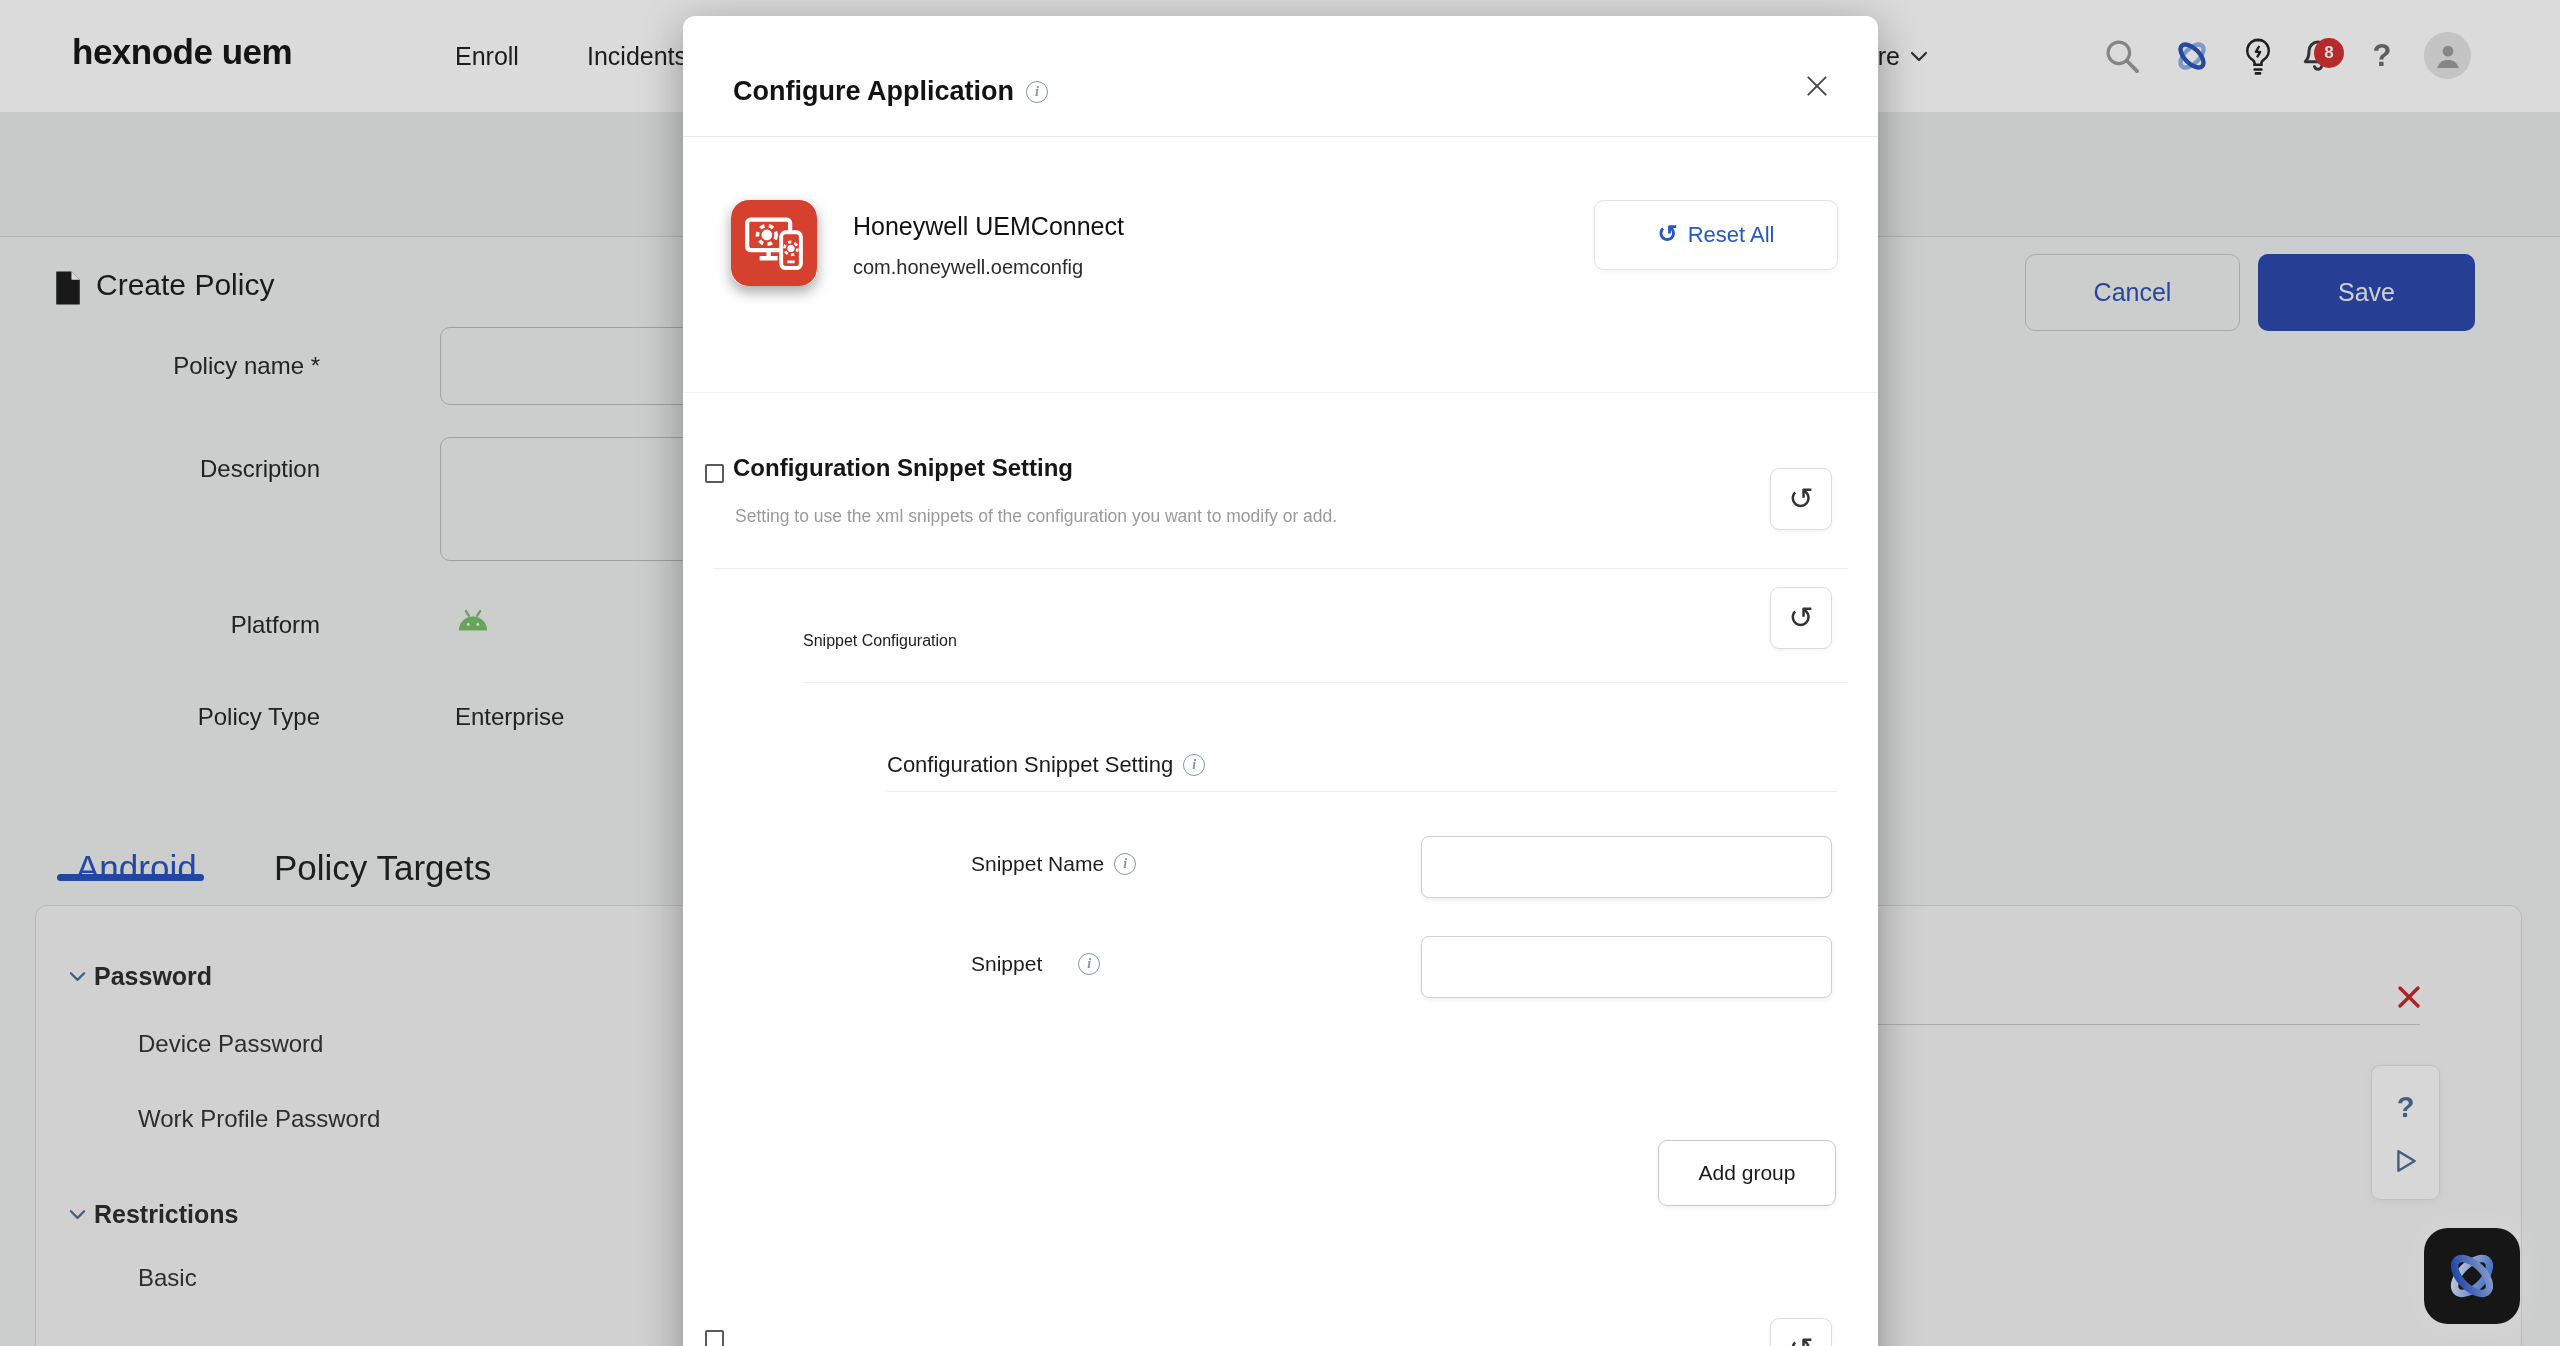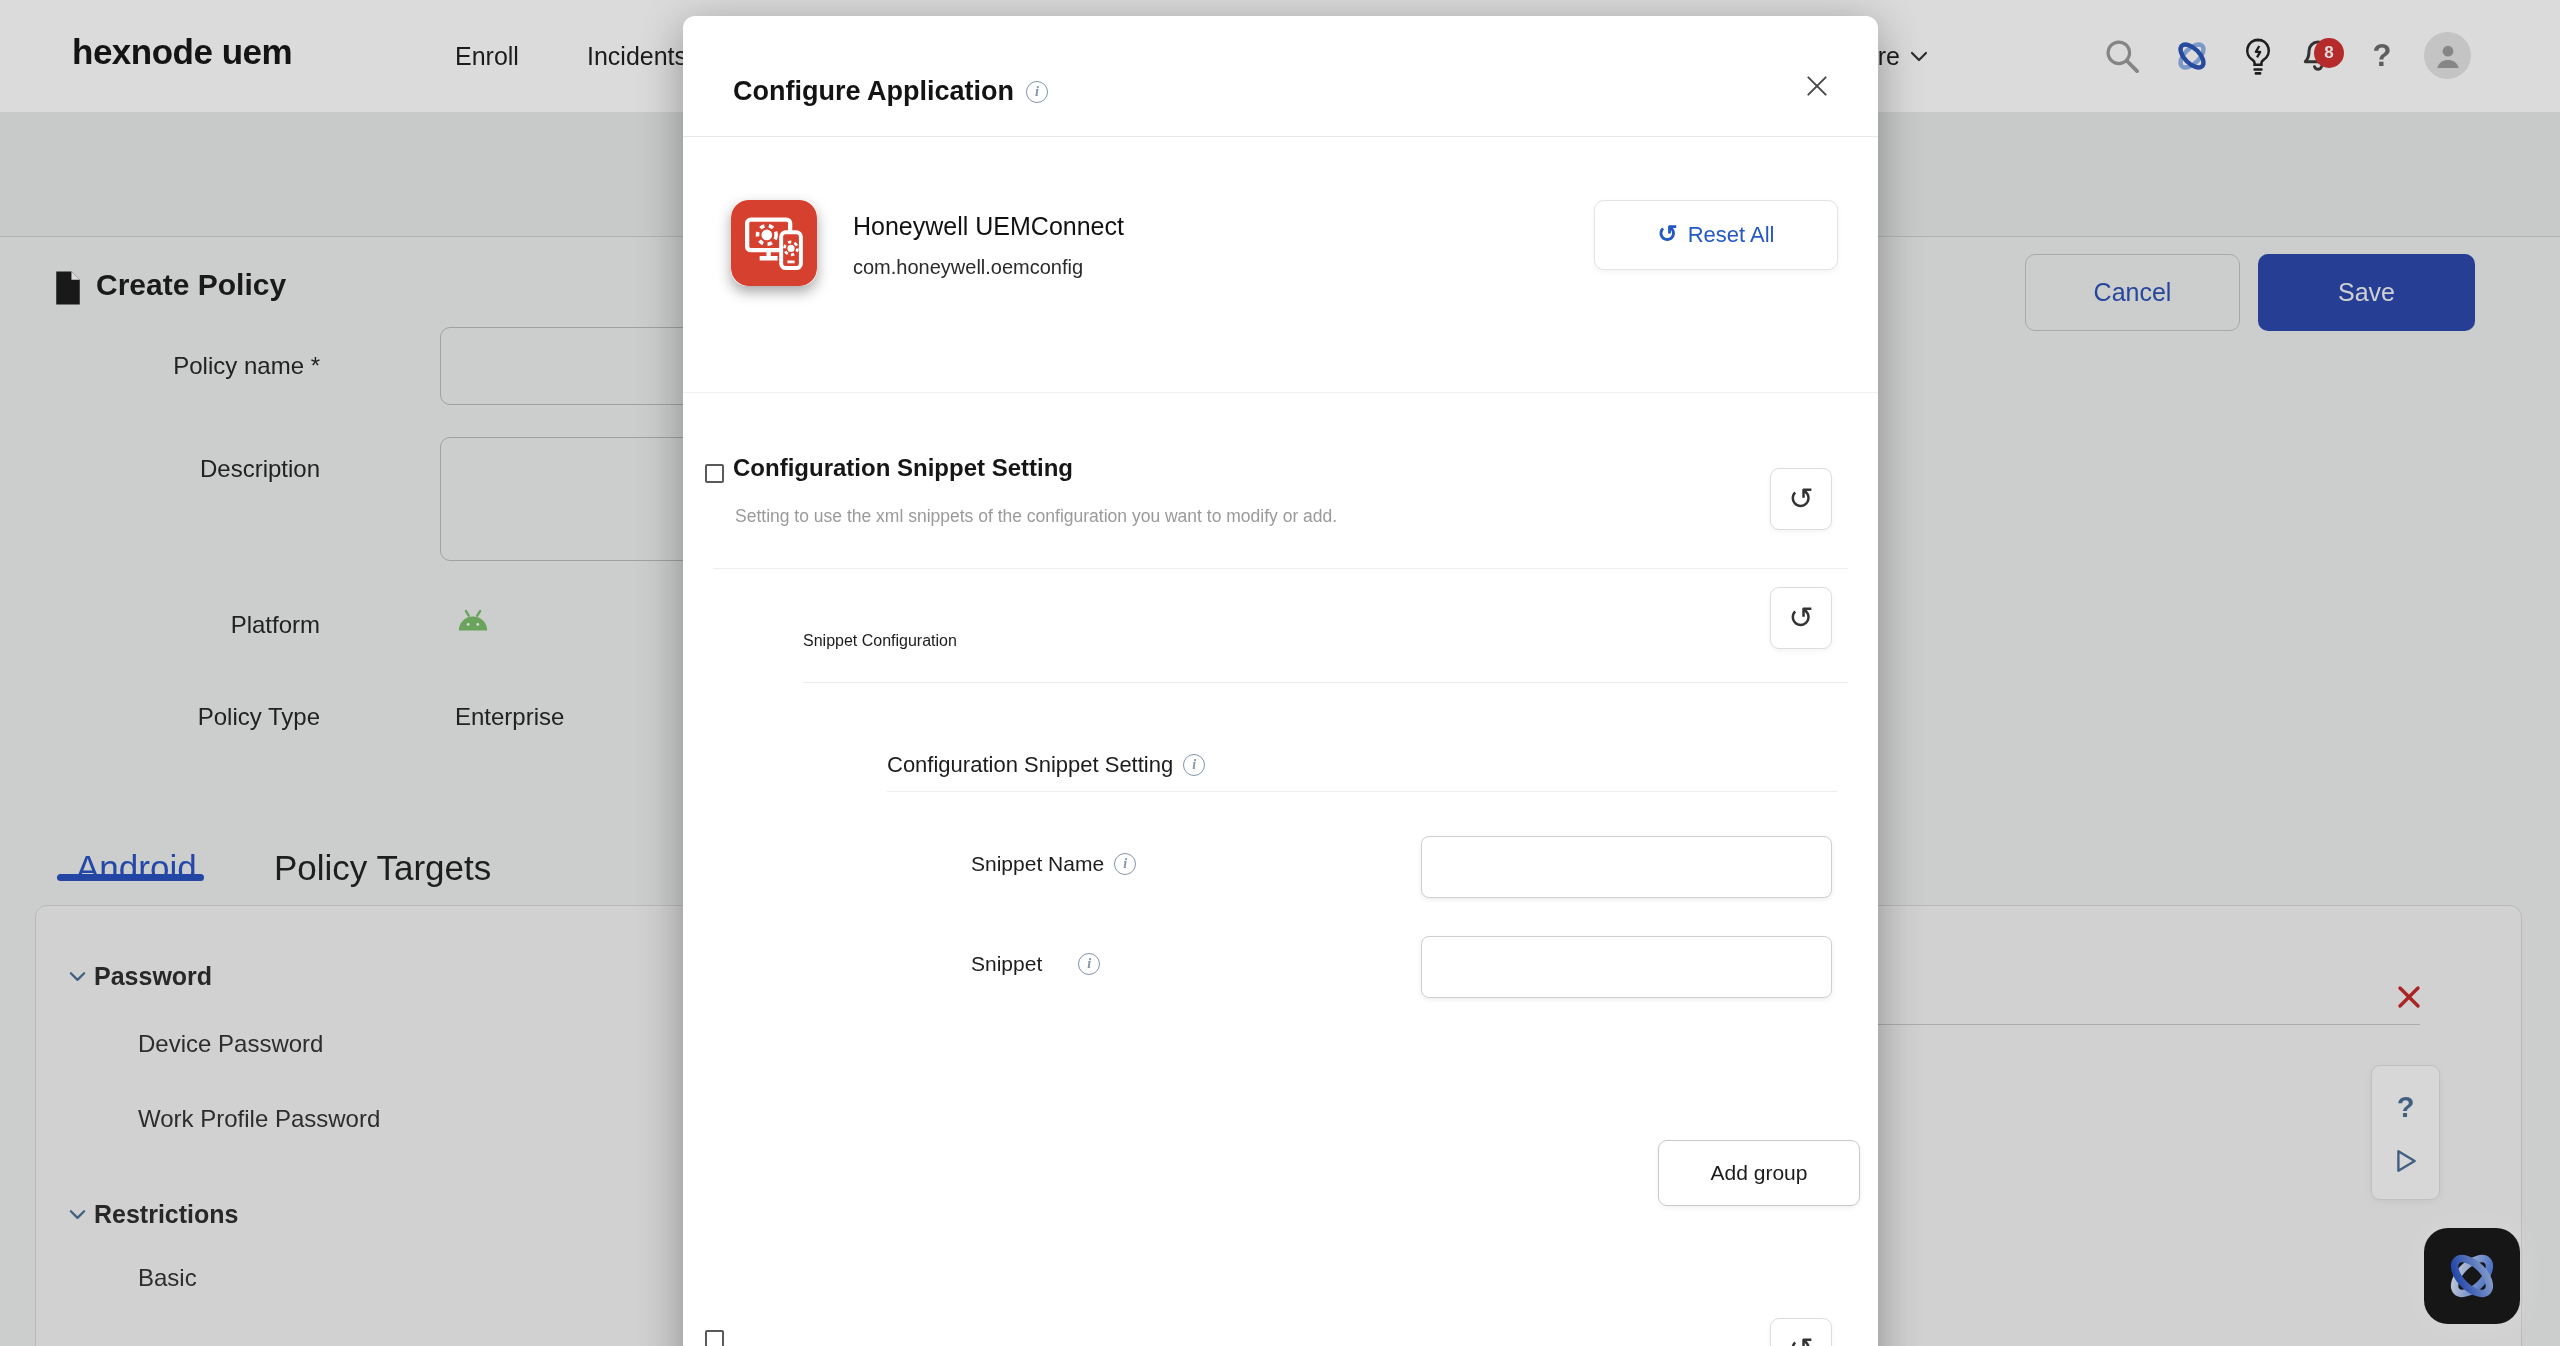--- a/index.html
+++ b/index.html
@@ -13,21 +13,21 @@
   .nav-item{top:42px;font-size:25px;color:#1f1f1f;cursor:pointer;}
   .nav-more{display:flex;align-items:center;gap:9px;}
   .nav-ico{top:34px;width:44px;height:44px;display:flex;align-items:center;justify-content:center;cursor:pointer;}
   .badge{left:2314px;top:38px;width:30px;height:30px;border-radius:50%;background:#d32f2f;color:#fff;
          font-size:17px;font-weight:700;display:flex;align-items:center;justify-content:center;}
   .avatar{left:2424px;top:32px;width:47px;height:47px;border-radius:50%;background:#e4e4e4;
           display:flex;align-items:center;justify-content:center;}
   .helpq{font-size:31px;font-weight:700;color:#6b6b6b;}
 
   .pg-header{left:0;top:112px;width:2560px;height:124px;background:#e9eaea;border-bottom:1px solid #cfd1d2;}
-  .pg-title{left:96px;top:156px;font-size:30px;font-weight:700;color:#1d1d1d;display:flex;align-items:center;}
+  .pg-title{left:96px;top:156px;font-size:30px;font-weight:400;color:#1d1d1d;display:flex;align-items:center;}
   .doc-ico{position:absolute;left:-42px;top:2px;}
   .btn-cancel{left:2025px;top:142px;width:215px;height:77px;border-radius:10px;border:1px solid #c3c5c7;
               background:transparent;color:#2b51b5;font-size:25px;font-family:inherit;cursor:pointer;}
   .btn-save{left:2258px;top:142px;width:217px;height:77px;border-radius:10px;border:none;
             background:#2c47ad;color:#f1f2f7;font-size:25px;font-family:inherit;cursor:pointer;}
 
   .form-label{left:60px;width:260px;text-align:right;font-size:24px;color:#262626;}
   .fld{background:transparent;border:1px solid #b9bcbe;border-radius:10px;}
   .android-ico{left:456px;top:608px;}
   .form-value{left:455px;font-size:24px;color:#262626;}
@@ -76,21 +76,21 @@
   .reset-glyph::after{content:"\21BA";font-size:30px;color:#333;line-height:1;}
   .reset-glyph.blue::after{color:#2458c5;font-size:24px;font-weight:700;}
   .m-div{height:1px;background:#ececec;}
 
   .grp-title{left:120px;top:616px;font-size:16px;font-weight:500;color:#1c1c1c;}
   .sub-title{left:204px;top:736px;font-size:22px;font-weight:500;color:#1c1c1c;display:flex;align-items:center;gap:10px;}
   .f-label{font-size:21px;color:#1d1d1d;display:flex;align-items:center;gap:10px;}
   .m-input{position:absolute;left:738px;width:411px;height:62px;border:1px solid #cfcfcf;border-radius:8px;
            background:#fff;box-shadow:0 2px 5px rgba(0,0,0,0.07);font-size:20px;padding:0 14px;
            font-family:inherit;color:#222;box-sizing:border-box;}
-  .btn-addgroup{left:975px;top:1124px;width:202px;height:66px;border-radius:9px;border:1px solid #c9c9c9;
+  .btn-addgroup{left:975px;top:1124px;width:178px;height:66px;border-radius:9px;border:1px solid #c9c9c9;
                 background:#fff;box-shadow:0 2px 5px rgba(0,0,0,0.06);font-size:21px;color:#1b1b1b;
                 font-family:inherit;cursor:pointer;}
 
   .info-icon{display:inline-flex;width:20px;height:20px;border:1.5px solid #8494ab;border-radius:50%;
              align-items:center;justify-content:center;flex:0 0 auto;}
   .info-icon::after{content:"i";font-family:"Liberation Serif",serif;font-style:italic;font-weight:700;
                     font-size:14px;color:#8494ab;}
 </style>
 </head>
 <body>

